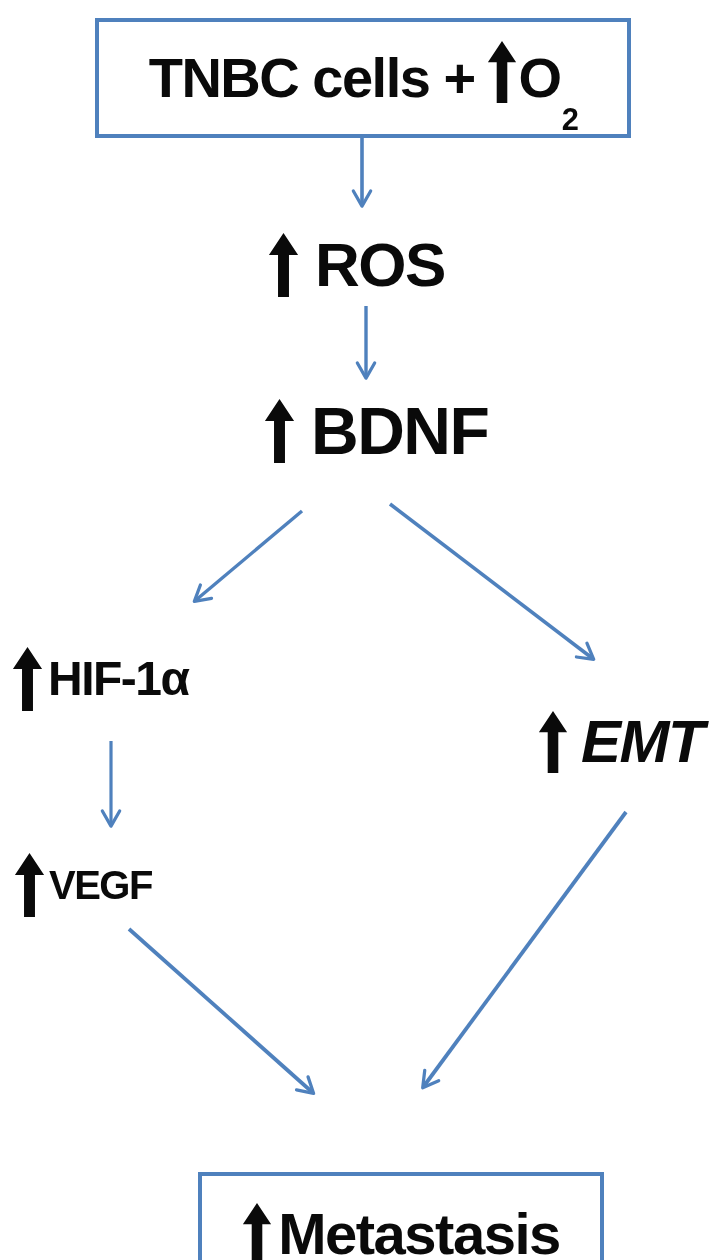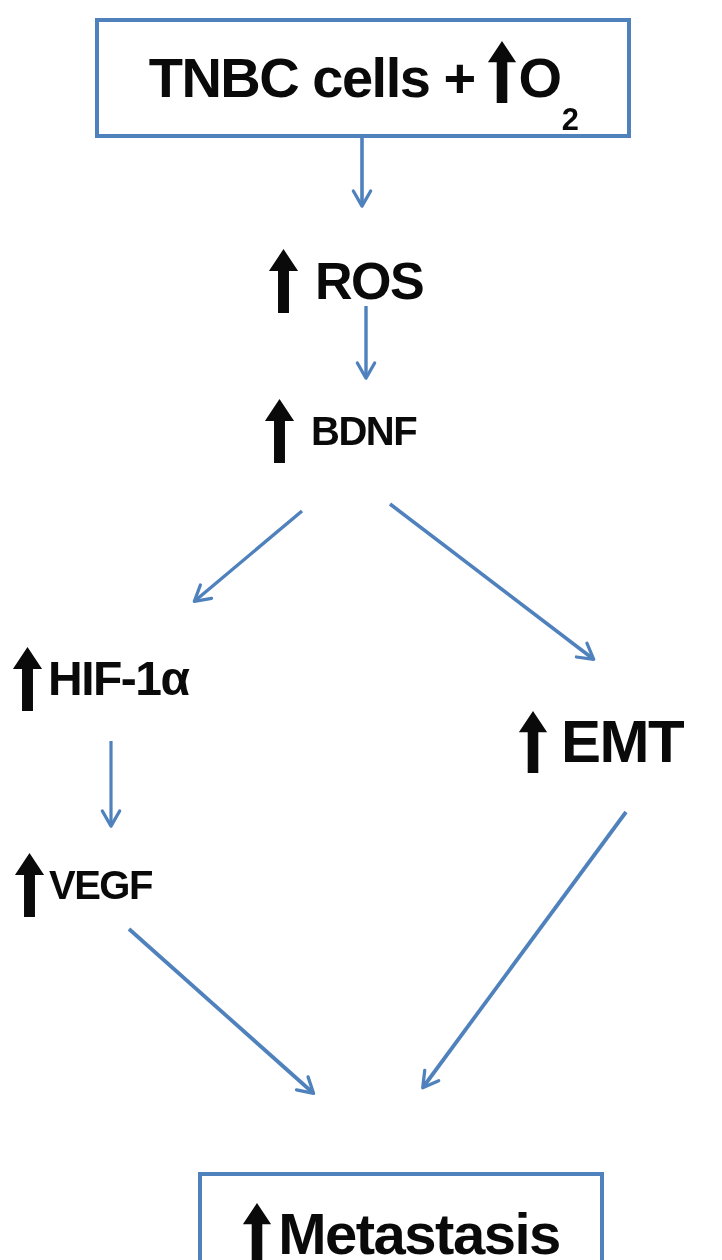--- a/index.html
+++ b/index.html
@@ -15,27 +15,27 @@
   .box{
     border:4px solid #4F81BD;background:#ffffff;
     display:flex;align-items:center;justify-content:center;
   }
   .uparrow{flex:0 0 auto;display:block;}
   .sub{font-size:0.55em;align-self:flex-end;margin-bottom:-2px;margin-left:1px;}
   
   #node-tnbc{left:95px;top:18px;width:528px;height:112px;font-size:56px;}
   #node-tnbc .prefix{margin-right:12px;}
   #node-tnbc .uparrow{margin-right:2px;transform:translateY(-6px);}
-  #node-ros{left:268px;top:248px;font-size:52px;}
+  #node-ros{left:268px;top:232px;font-size:62px;}
   #node-ros .uparrow{margin-right:16px;}
-  #node-bdnf{left:264px;top:398px;font-size:40px;}
+  #node-bdnf{left:264px;top:398px;font-size:66px;}
   #node-bdnf .uparrow{margin-right:16px;}
   #node-hif1a{left:12px;top:646px;font-size:48px;}
   #node-hif1a .uparrow{margin-right:5px;}
-  #node-emt{left:518px;top:710px;font-size:60px;}
+  #node-emt{left:538px;top:710px;font-size:60px;font-style:italic;}
   #node-emt .uparrow{margin-right:13px;}
   #node-vegf{left:14px;top:852px;font-size:40px;}
   #node-vegf .uparrow{margin-right:4px;}
   #node-metastasis{left:198px;top:1136px;width:398px;height:116px;font-size:58px;margin-top:36px;}
   #node-metastasis .uparrow{margin-right:6px;}
 </style>
 </head>
 <body>
 
 <div class="canvas">

